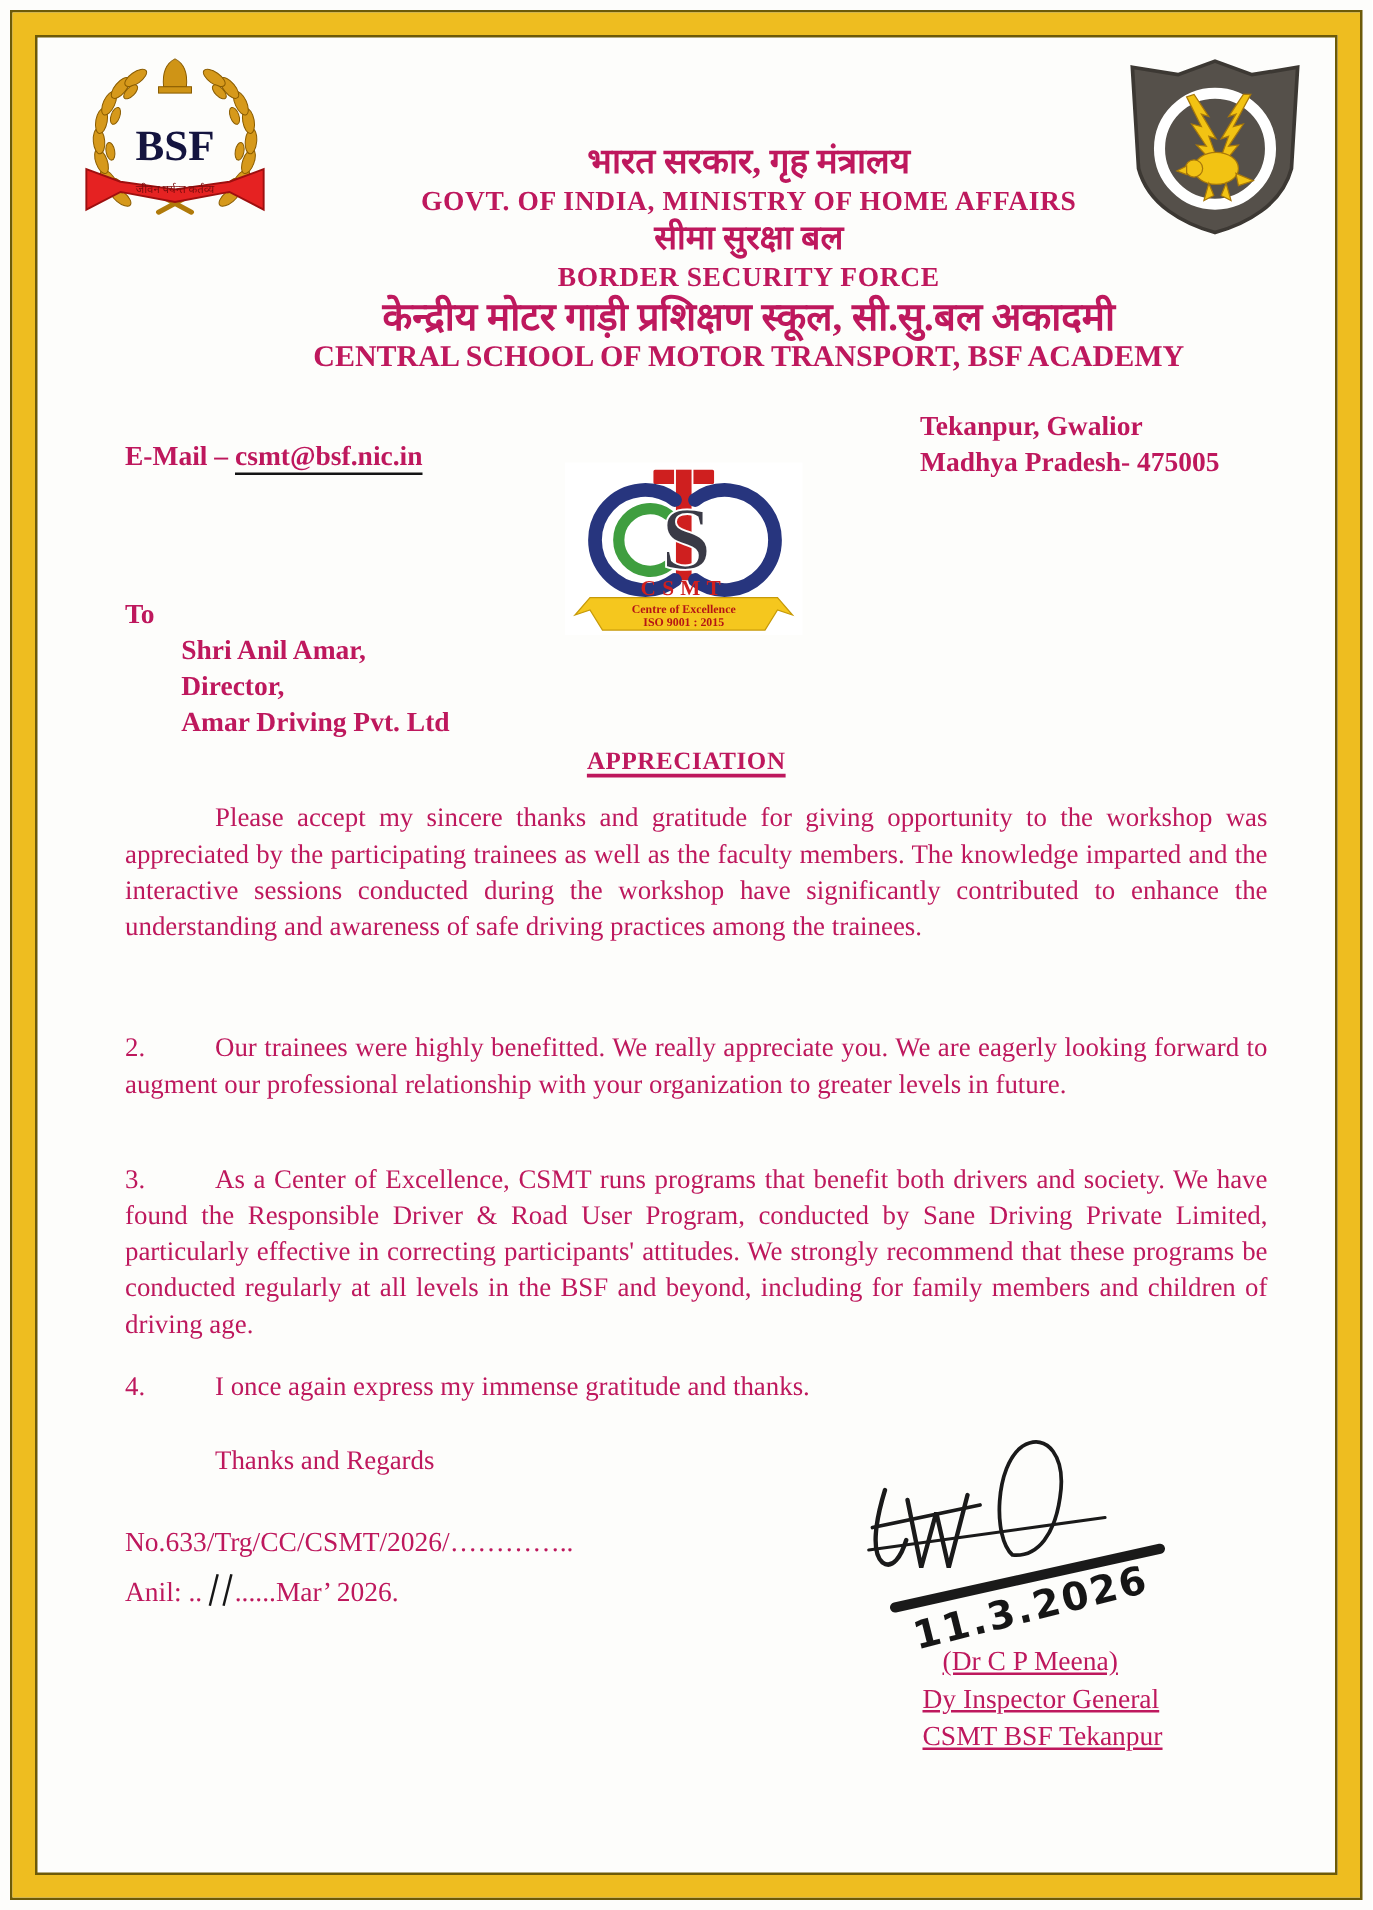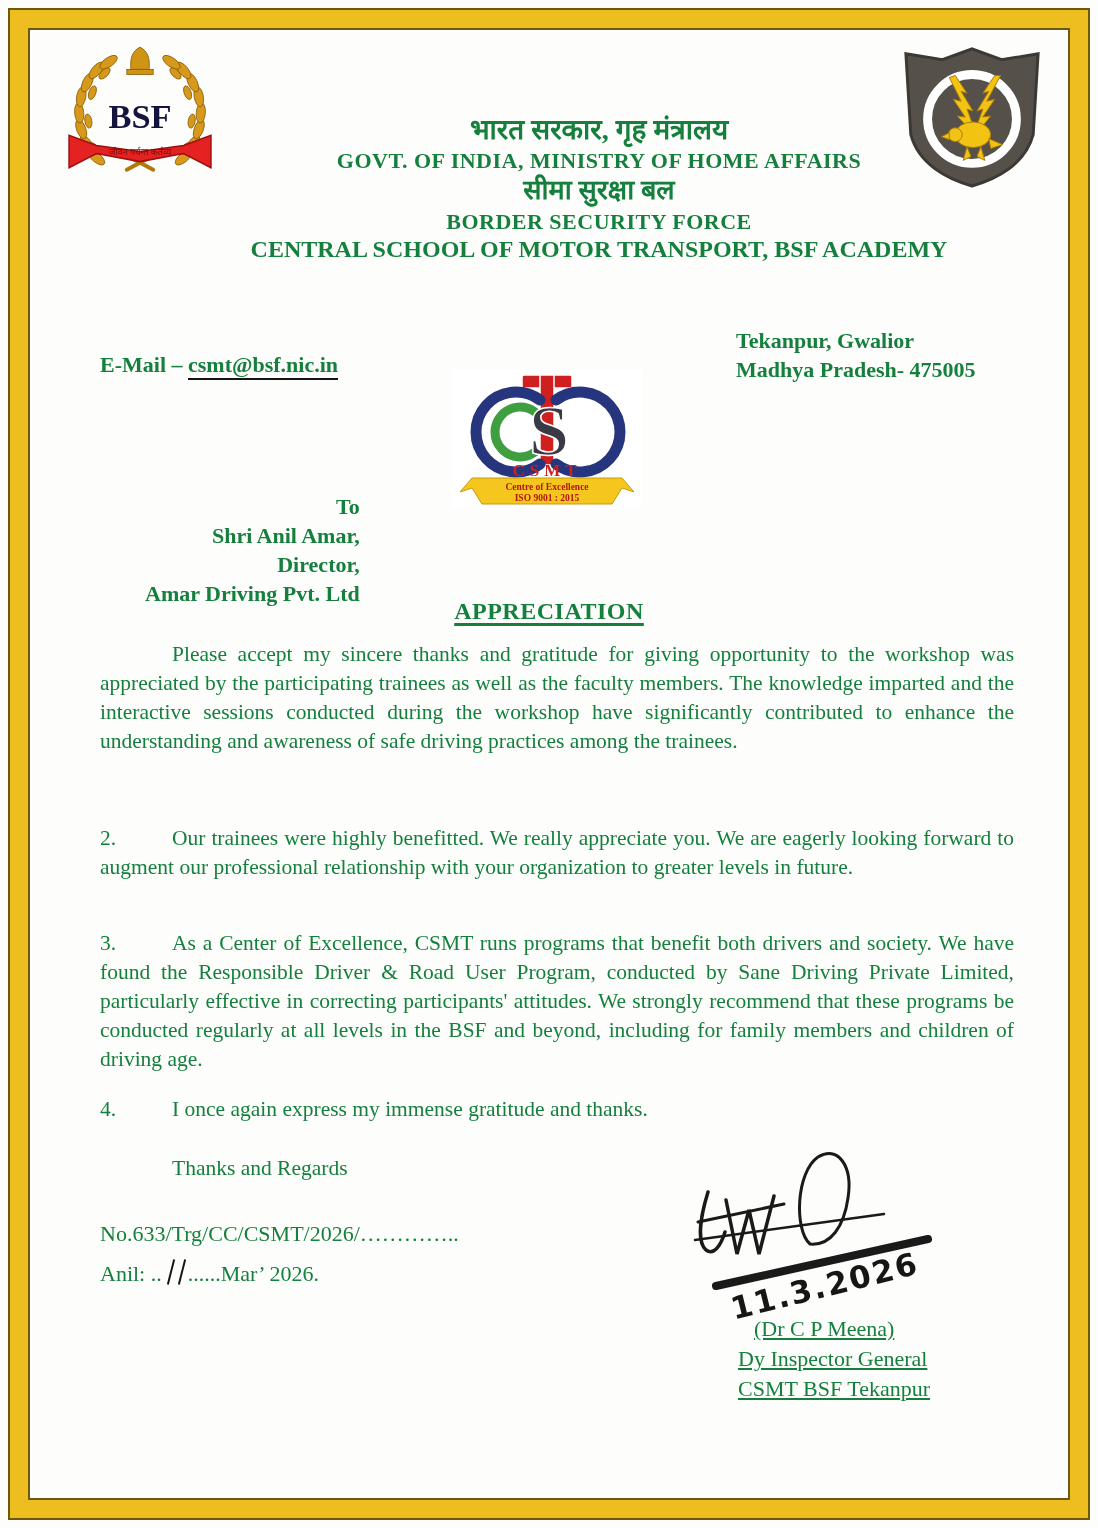--- a/index.html
+++ b/index.html
@@ -1,21 +1,21 @@
 <!DOCTYPE html>
 <html><head>
 <meta charset="utf-8">
 <style>
   html,body{margin:0;padding:0;background:#ffffff;}
   .page{
     position:relative;
     width:1098px;height:1528px;
     background:#fdfdfb;
     font-family:"Liberation Serif", serif;
-    color:#15803d;
+    color:#be185d;
     overflow:hidden;
   }
   
   .frame-outer{position:absolute;inset:8px;border:2px solid #6d5a08;pointer-events:none;}
   .frame-gold{position:absolute;inset:10px;border:18px solid #eebd20;pointer-events:none;}
   .frame-inner{position:absolute;inset:28px;border:2px solid #6d5a08;pointer-events:none;}
 
   
   .header{position:absolute;left:160px;right:60px;top:112px;text-align:center;line-height:1.15;}
   .h-hindi1{font-size:28px;font-weight:bold;}
@@ -23,26 +23,26 @@
   .h-hindi2{font-size:27px;font-weight:bold;text-align:center;}
   .h-eng2{font-size:22px;font-weight:bold;letter-spacing:.5px;}
   .h-hindi3{font-size:31px;font-weight:bold;}
   .h-eng3{font-size:24px;font-weight:bold;}
   .header div{margin:2px 0;}
 
   .addr{position:absolute;left:736px;top:326px;font-size:22px;font-weight:bold;line-height:29px;}
   .email{position:absolute;left:100px;top:352px;font-size:22px;font-weight:bold;}
   .email .u{border-bottom:2px solid #141414;padding-bottom:1px;}
 
-  .recipient{position:absolute;left:100px;top:492px;font-size:22px;font-weight:bold;line-height:29px;text-align:right;}
+  .recipient{position:absolute;left:100px;top:476px;font-size:22px;font-weight:bold;line-height:29px;}
   .recipient .indent{margin-left:45px;}
 
   .title{
     position:absolute;left:0;right:0;top:598px;text-align:center;
-    font-size:24px;font-weight:bold;letter-spacing:.5px;
+    font-size:20px;font-weight:bold;letter-spacing:.5px;
     text-decoration:underline;text-decoration-thickness:2.5px;text-underline-offset:4px;
   }
 
   .para{
     position:absolute;left:100px;width:914px;
     font-size:21.5px;line-height:29px;text-align:justify;
   }
   .para .pnum{position:absolute;left:0;top:0;}
   .para .ptext{display:block;text-indent:72px;}
   .p1{top:640px;}
@@ -137,20 +137,21 @@
       <path d="M84,108 L88,122 L80,118 Z"></path>
       <path d="M92,100 L106,106 L94,110 Z"></path>
     </g>
   </svg>
 
   <div class="header">
     <div class="h-hindi1">भारत सरकार, गृह मंत्रालय</div>
     <div class="h-eng1">GOVT. OF INDIA, MINISTRY OF HOME AFFAIRS</div>
     <div class="h-hindi2">सीमा सुरक्षा बल</div>
     <div class="h-eng2">BORDER SECURITY FORCE</div>
+    <div class="h-hindi3">केन्द्रीय मोटर गाड़ी प्रशिक्षण स्कूल, सी.सु.बल अकादमी</div>
     <div class="h-eng3">CENTRAL SCHOOL OF MOTOR TRANSPORT, BSF ACADEMY</div>
   </div>
 
   <div class="addr">
     <div>Tekanpur, Gwalior</div>
     <div>Madhya Pradesh- 475005</div>
   </div>
   <div class="email">
     <span>E-Mail – </span><span class="u">csmt@bsf.nic.in</span>
   </div>

